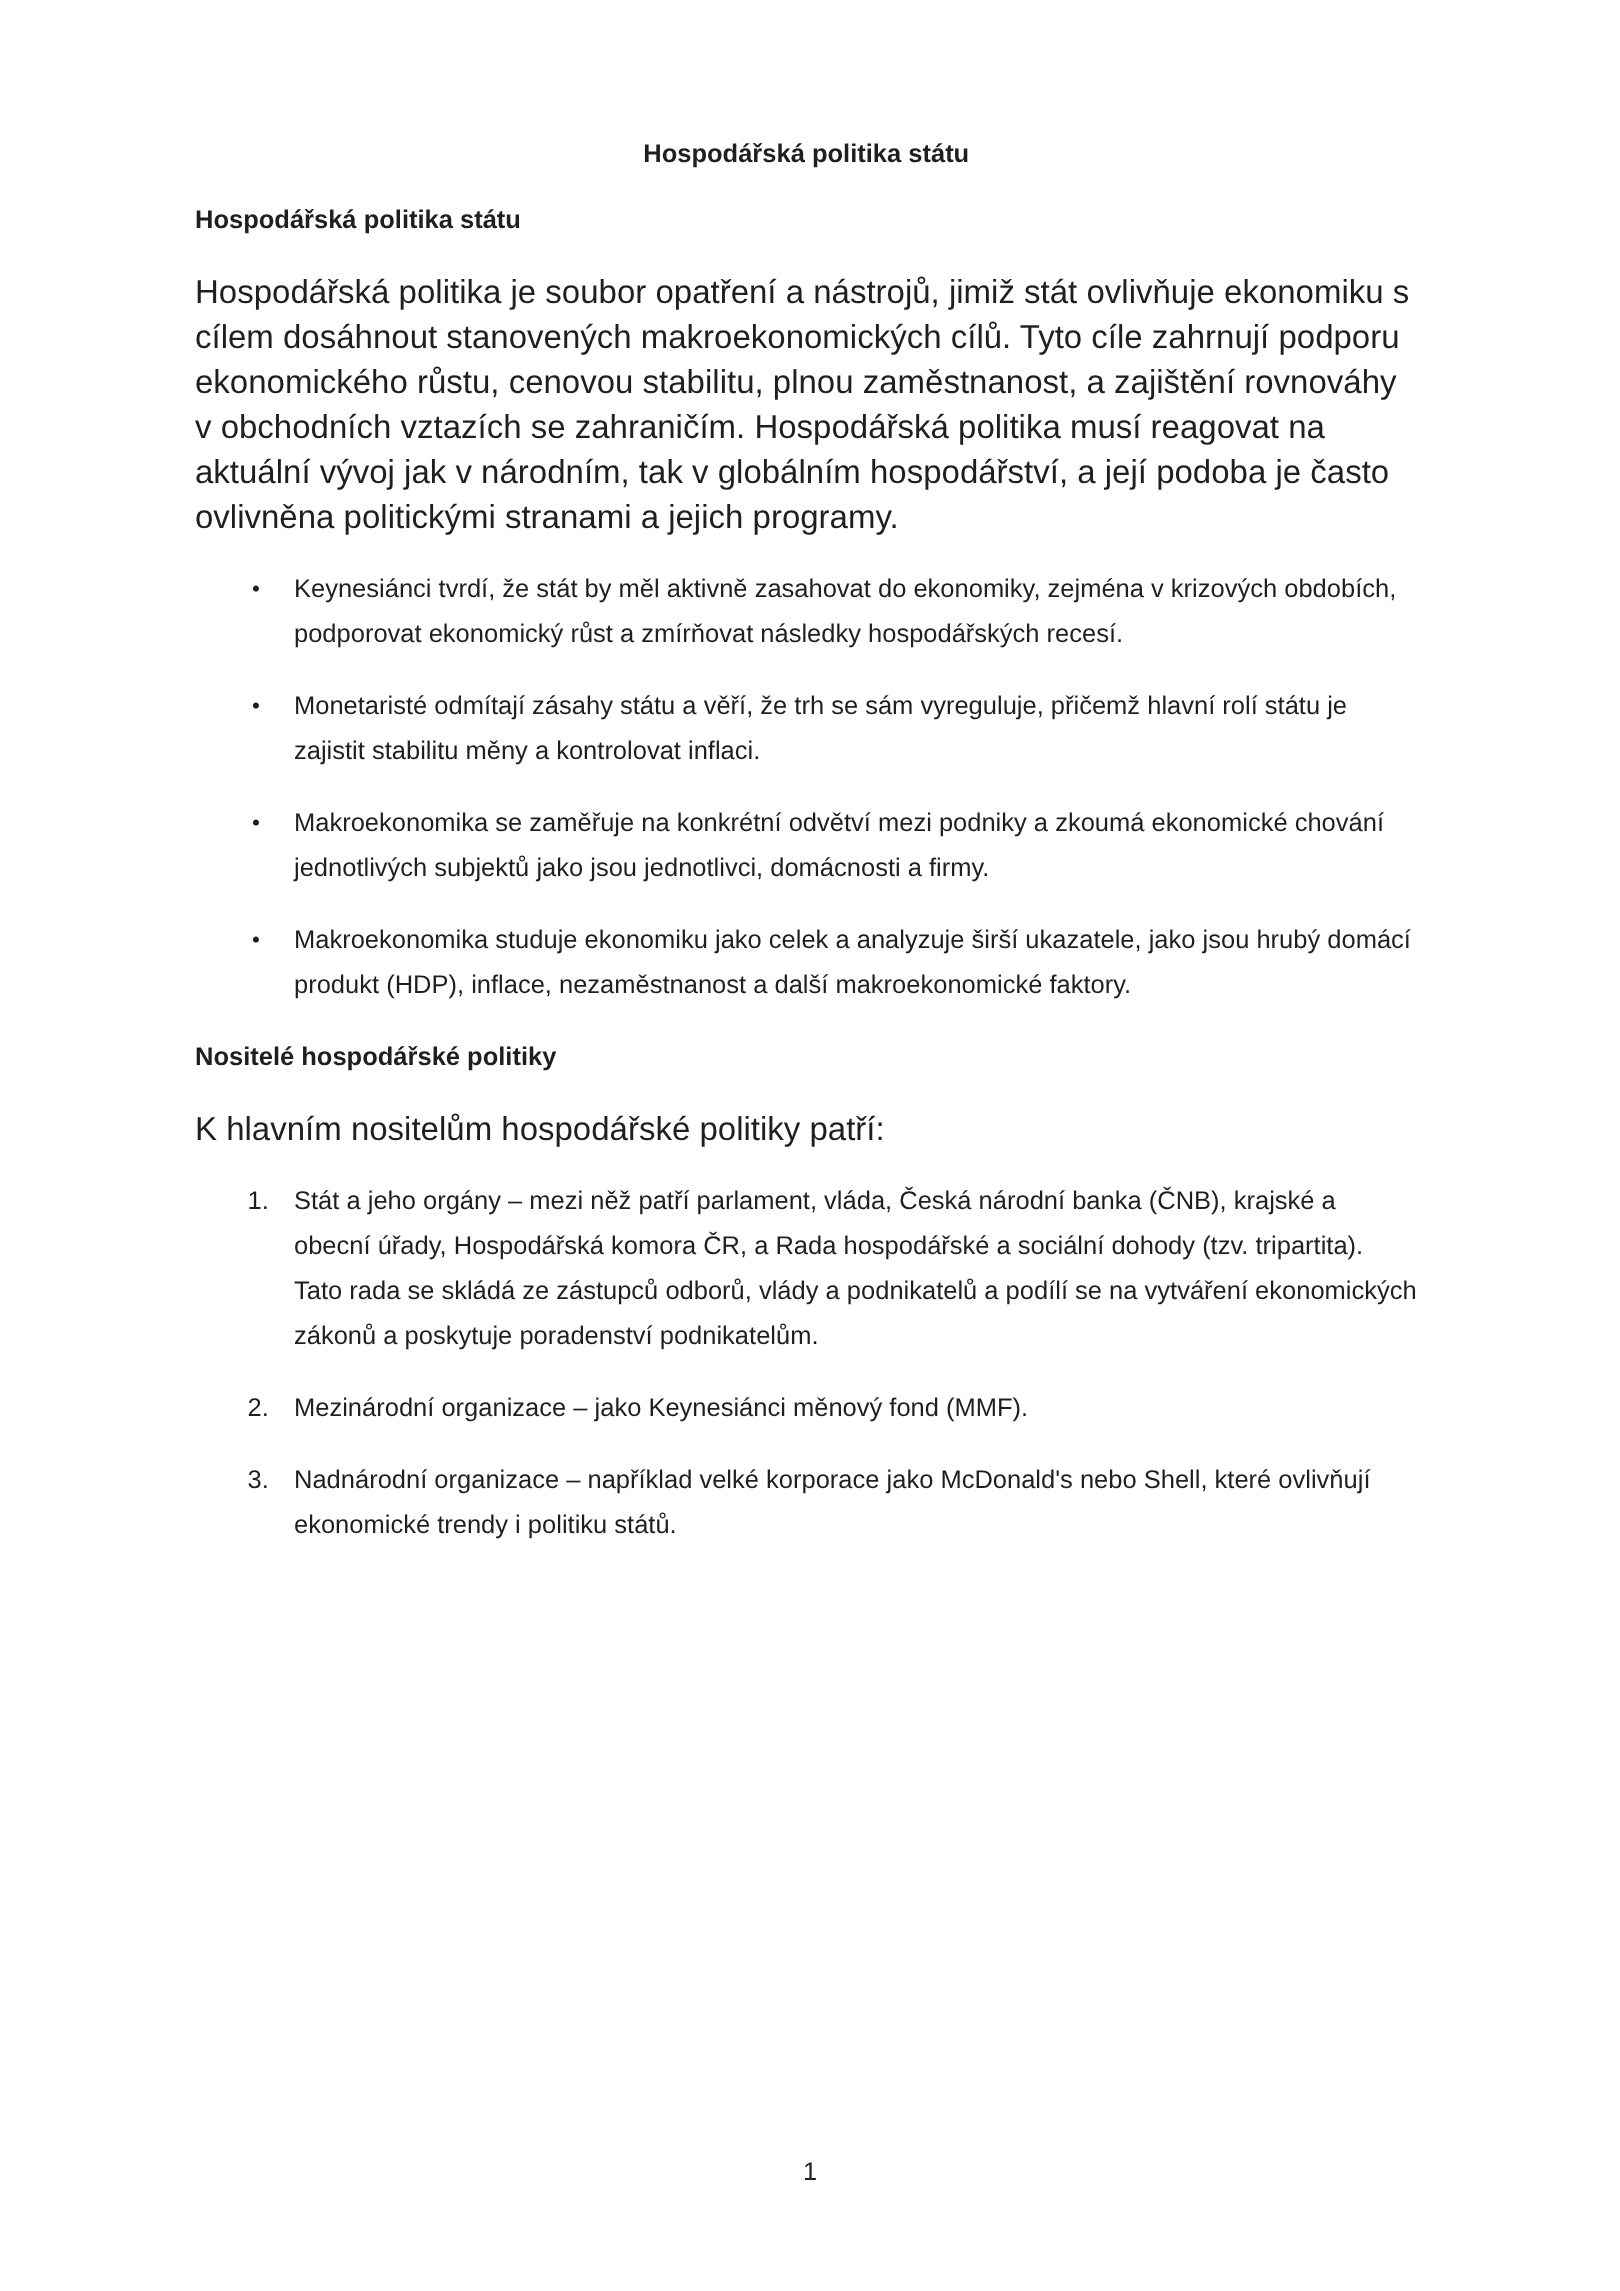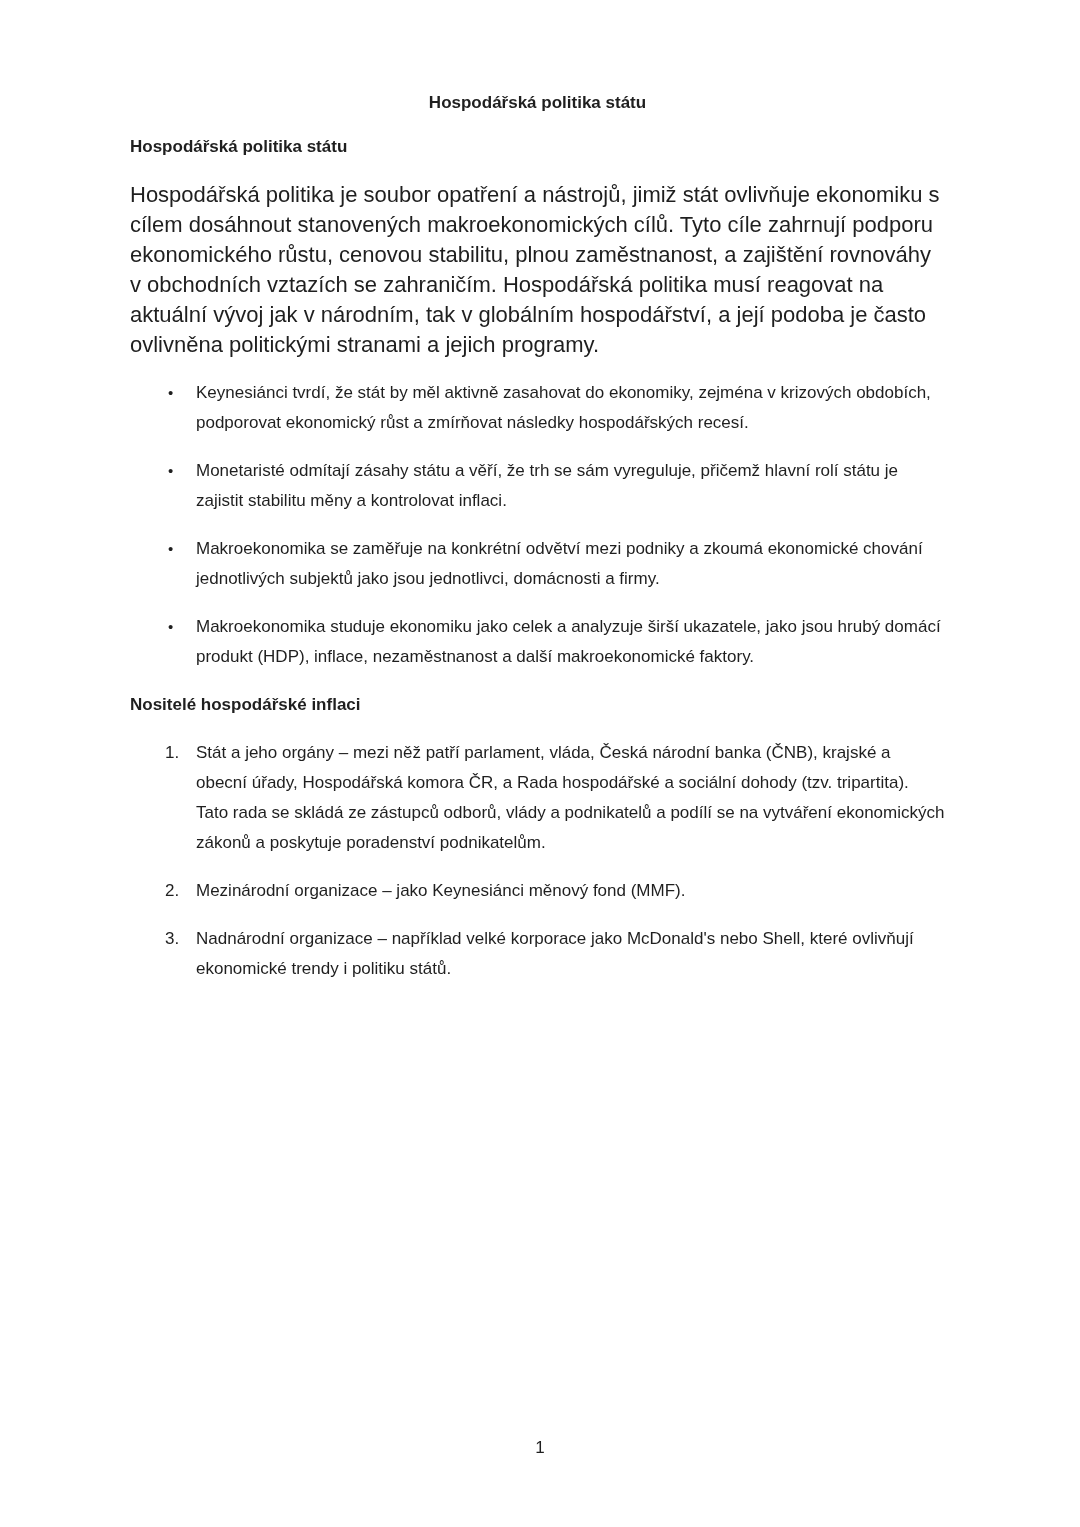--- a/index.html
+++ b/index.html
@@ -96,22 +96,23 @@
     <div class="li bullet-li">
       <span class="bullet-marker">•</span>
       <span class="li-text"><span class="term">Makroekonomika</span><span> se zaměřuje na konkrétní odvětví mezi podniky a zkoumá ekonomické chování jednotlivých subjektů jako jsou jednotlivci, domácnosti a firmy.</span></span>
     </div>
     <div class="li bullet-li">
       <span class="bullet-marker">•</span>
       <span class="li-text"><span class="term">Makroekonomika</span><span> studuje ekonomiku jako celek a analyzuje širší ukazatele, jako jsou hrubý domácí produkt (HDP), inflace, nezaměstnanost a další makroekonomické faktory.</span></span>
     </div>
   </div>
 
-  <div class="heading">Nositelé hospodářské inflaci</div>
+  <div class="heading">Nositelé hospodářské politiky</div>
 
+  <p class="para">K hlavním nositelům hospodářské politiky patří:</p>
 
   <div class="num-list">
     <div class="li num-li">
       <span class="num-marker">1.</span>
       <span class="li-text"><span class="term">Stát a jeho orgány</span><span> – mezi něž patří parlament, vláda, Česká národní banka (ČNB), krajské a obecní úřady, Hospodářská komora ČR, a Rada hospodářské a sociální dohody (tzv. tripartita). Tato rada se skládá ze zástupců odborů, vlády a podnikatelů a podílí se na vytváření ekonomických zákonů a poskytuje poradenství podnikatelům.</span></span>
     </div>
     <div class="li num-li">
       <span class="num-marker">2.</span>
       <span class="li-text"><span class="term">Mezinárodní organizace</span><span> – jako Keynesiánci měnový fond (MMF).</span></span>
     </div>

